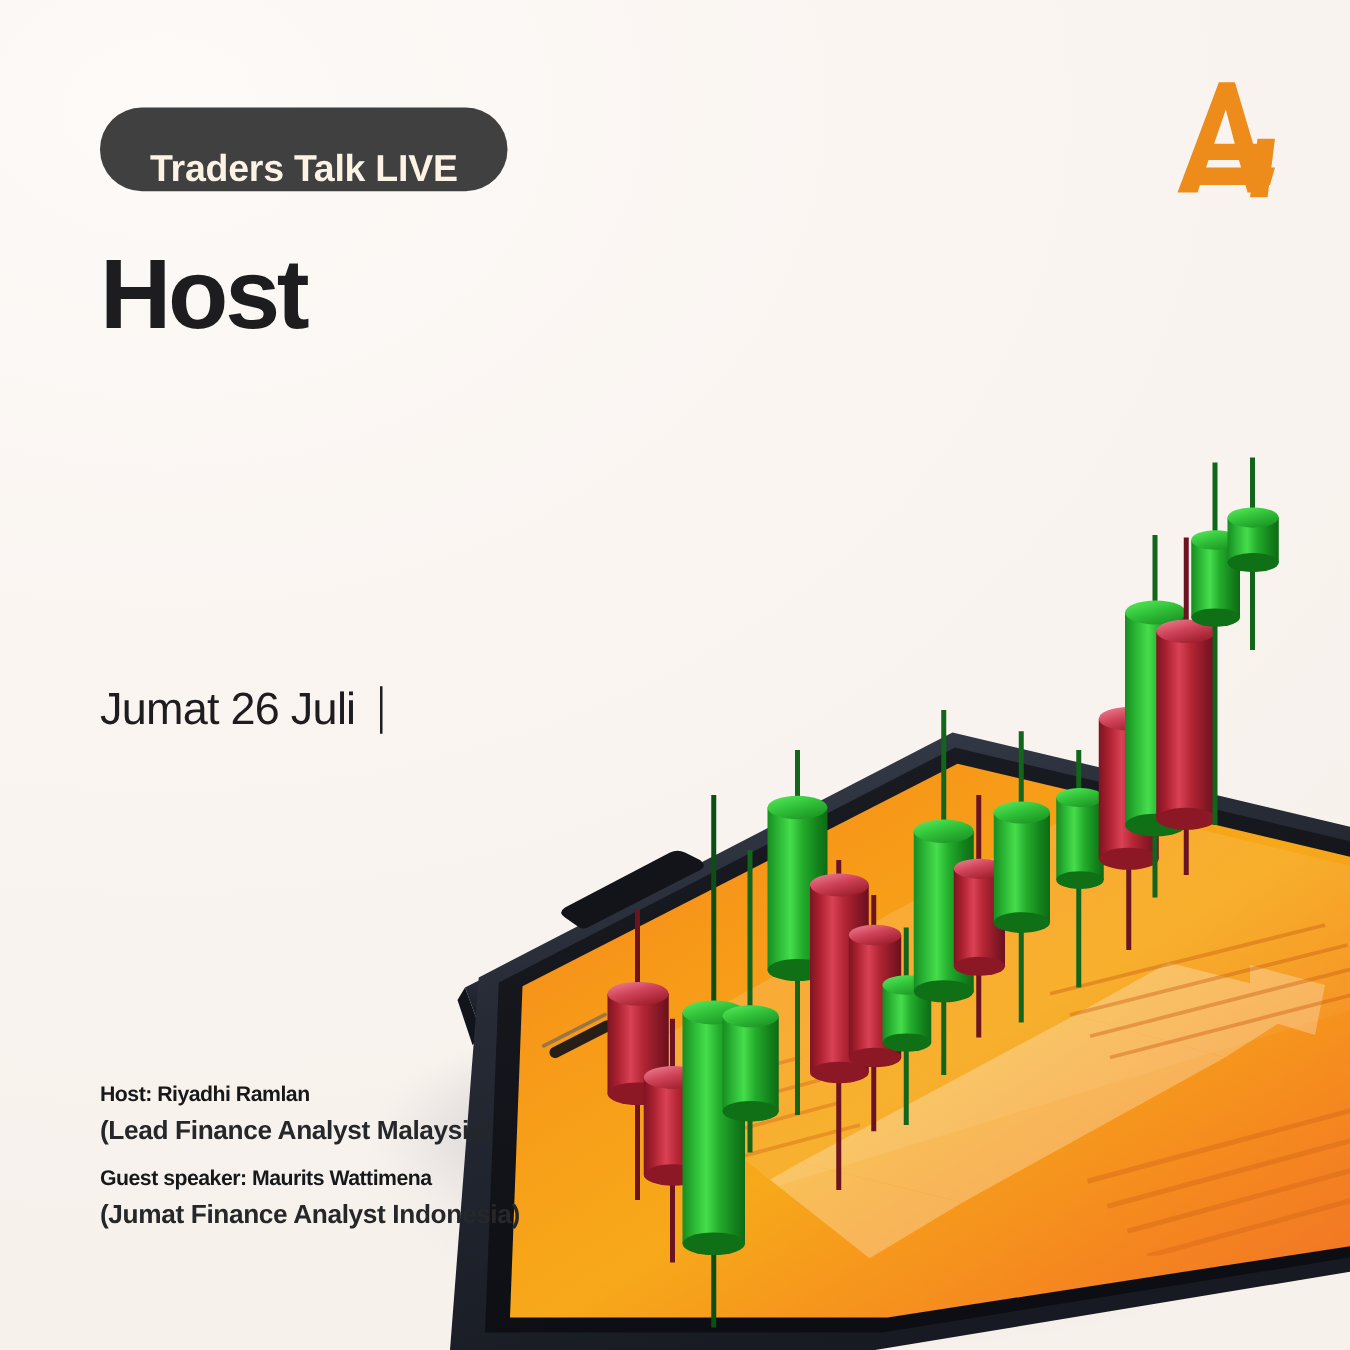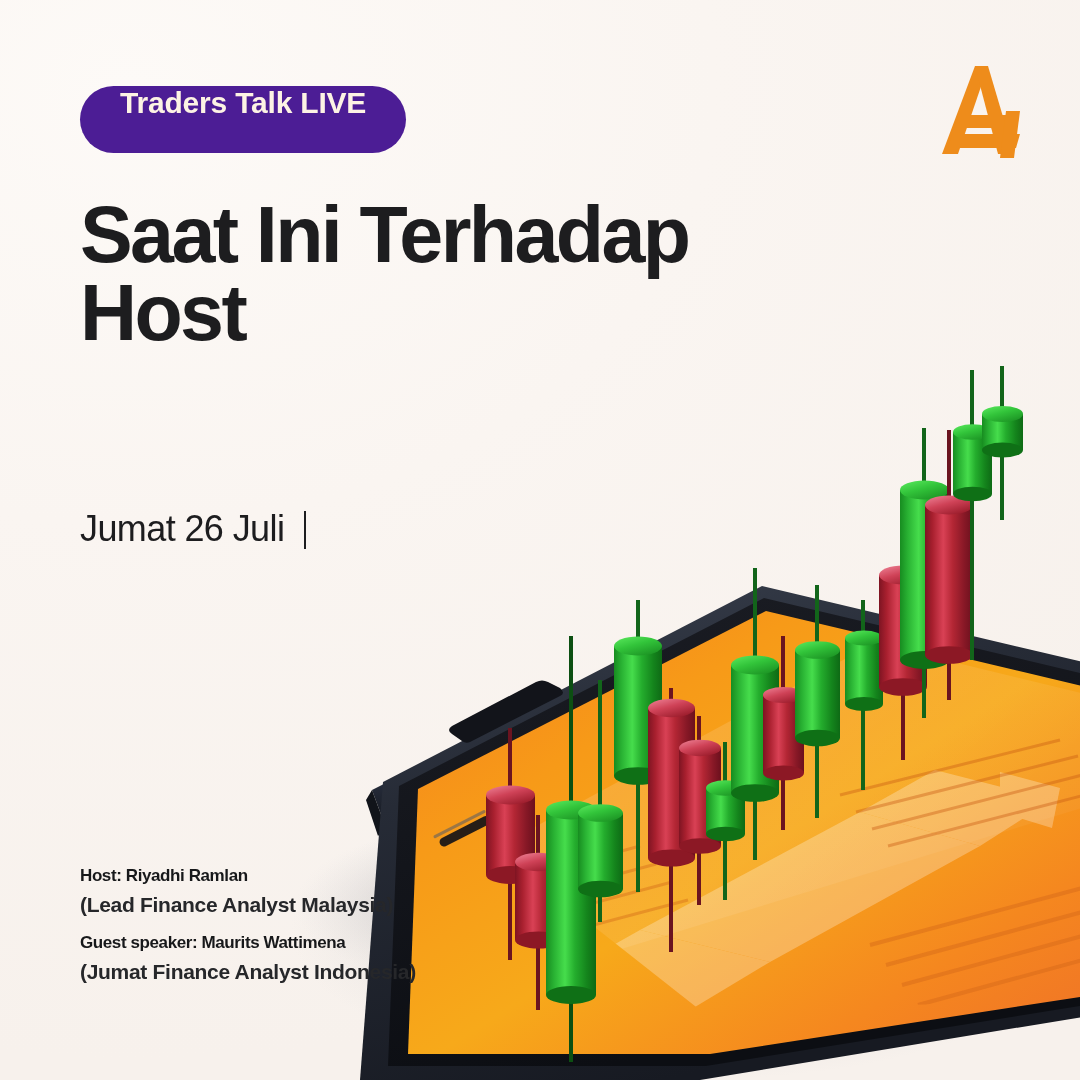--- a/index.html
+++ b/index.html
@@ -40,24 +40,24 @@
   }
 
   
   .badge {
     position: absolute;
     left: 80px;
     top: 86px;
     height: 67px;
     padding: 0 40px;
     display: flex;
-    align-items: flex-start;
+    align-items: flex-end;
     justify-content: center;
     border-radius: 34px;
-    background: #4c1d95;
+    background: #404040;
     z-index: 40;
     box-sizing: border-box;
   }
   .badge-text {
     font-size: 30px;
     font-weight: bold;
     letter-spacing: -0.2px;
     color: #fdf3e4;
     white-space: nowrap;
   }
@@ -76,21 +76,21 @@
     line-height: 0.99;
     letter-spacing: -2.6px;
     color: #1d1d1f;
     white-space: nowrap;
   }
 
   
   .datetime {
     position: absolute;
     left: 80px;
-    top: 508px;
+    top: 546px;
     z-index: 40;
     font-size: 36px;
     font-weight: normal;
     letter-spacing: -0.6px;
     color: #1d1d1f;
     white-space: nowrap;
     display: flex;
     align-items: center;
     gap: 20px;
   }
@@ -446,21 +446,20 @@
 
       <path d="M 78 49 L 92 49 L 86 96 L 72 96 Z"></path>
     </g>
   </svg>
 
   <div class="badge">
     <span class="badge-text">Traders Talk LIVE</span>
   </div>
 
   <div class="headline">
-    <div class="headline-line">Saat Ini Terhadap</div>
     <div class="headline-line">Host</div>
   </div>
 
   <div class="datetime">
     <span>Jumat 26 Juli</span>
     <span class="sep"></span>
   </div>
 
   <div class="speakers">
     <div class="speaker-block">

